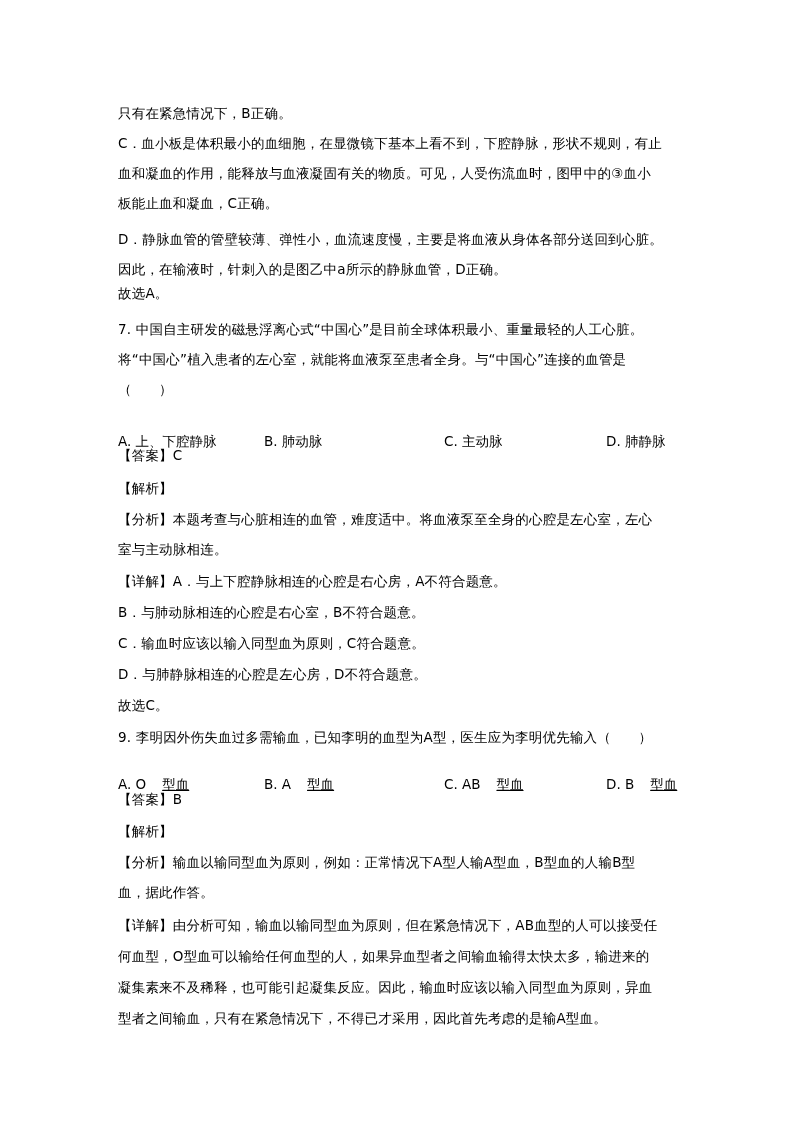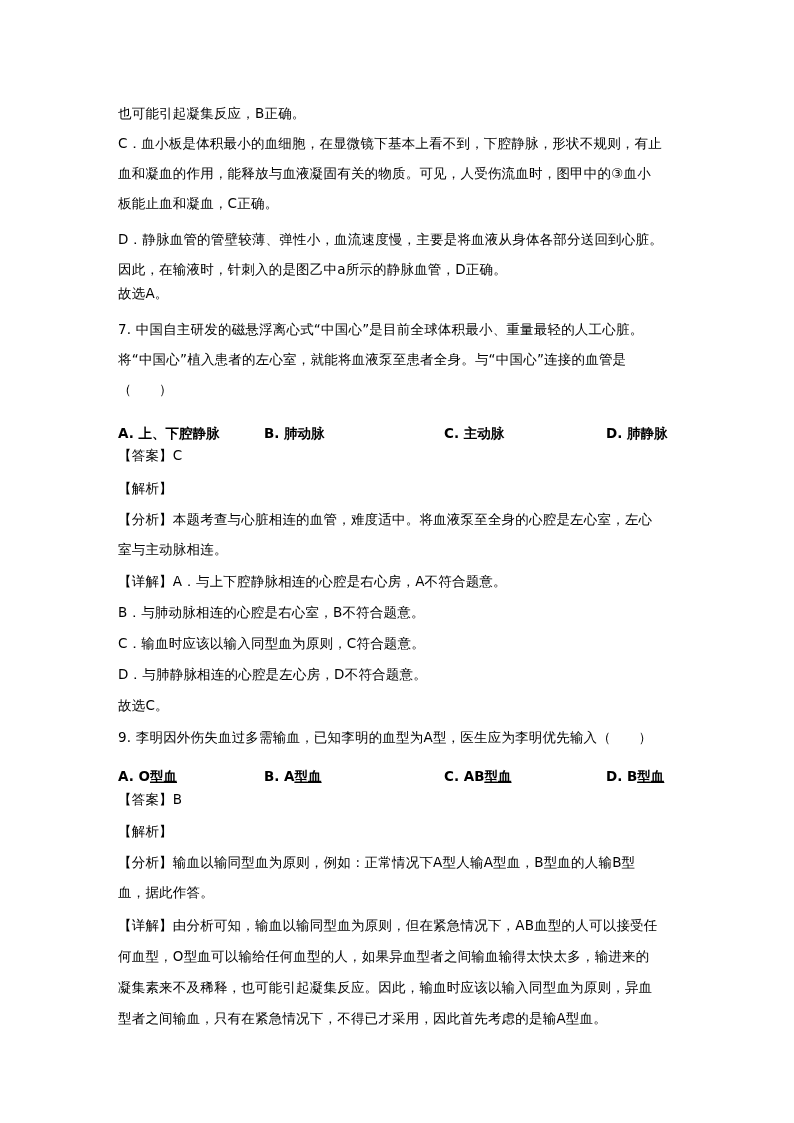--- a/index.html
+++ b/index.html
@@ -1,28 +1,28 @@
 <!DOCTYPE html>
 <html><head>
 <meta charset="utf-8">
 <style>
   html, body { margin: 0; padding: 0; background: #ffffff; }
   body { width: 794px; height: 1123px; position: relative; overflow: hidden;
          font-family: "DejaVu Sans", "Liberation Sans", sans-serif; color: #000; }
   .page { position: absolute; left: 118px; top: 100px; width: 560px; }
   .line { position: absolute; left: 0; font-size: 13.5px; line-height: 20px; white-space: nowrap; letter-spacing: 0.2px; }
   .opts { position: absolute; left: 0; width: 560px; font-size: 13.5px; line-height: 20px; height: 20px; }
-  .opt { position: absolute; top: 8px; white-space: nowrap; font-weight: bold; }
-  .u { text-decoration: underline; }
+  .opt { position: absolute; top: 16px; white-space: nowrap; }
+  .u { text-decoration: underline; margin-left: 16px; }
 </style>
 </head>
 <body>
 
 <div class="page">
-  <div class="line" style="top:3px">也可能引起凝集反应，B正确。</div>
+  <div class="line" style="top:3px">只有在紧急情况下，B正确。</div>
   <div class="line" style="top:33px">C．血小板是体积最小的血细胞，在显微镜下基本上看不到，下腔静脉，形状不规则，有止</div>
   <div class="line" style="top:63px">血和凝血的作用，能释放与血液凝固有关的物质。可见，人受伤流血时，图甲中的③血小</div>
   <div class="line" style="top:93px">板能止血和凝血，C正确。</div>
   <div class="line" style="top:129px">D．静脉血管的管壁较薄、弹性小，血流速度慢，主要是将血液从身体各部分送回到心脏。</div>
   <div class="line" style="top:159px">因此，在输液时，针刺入的是图乙中a所示的静脉血管，D正确。</div>
   <div class="line" style="top:183px">故选A。</div>
   <div class="line" style="top:219px">7. 中国自主研发的磁悬浮离心式“中国心”是目前全球体积最小、重量最轻的人工心脏。</div>
   <div class="line" style="top:249px">将“中国心”植入患者的左心室，就能将血液泵至患者全身。与“中国心”连接的血管是</div>
   <div class="line" style="top:279px">（　　）</div>
 

